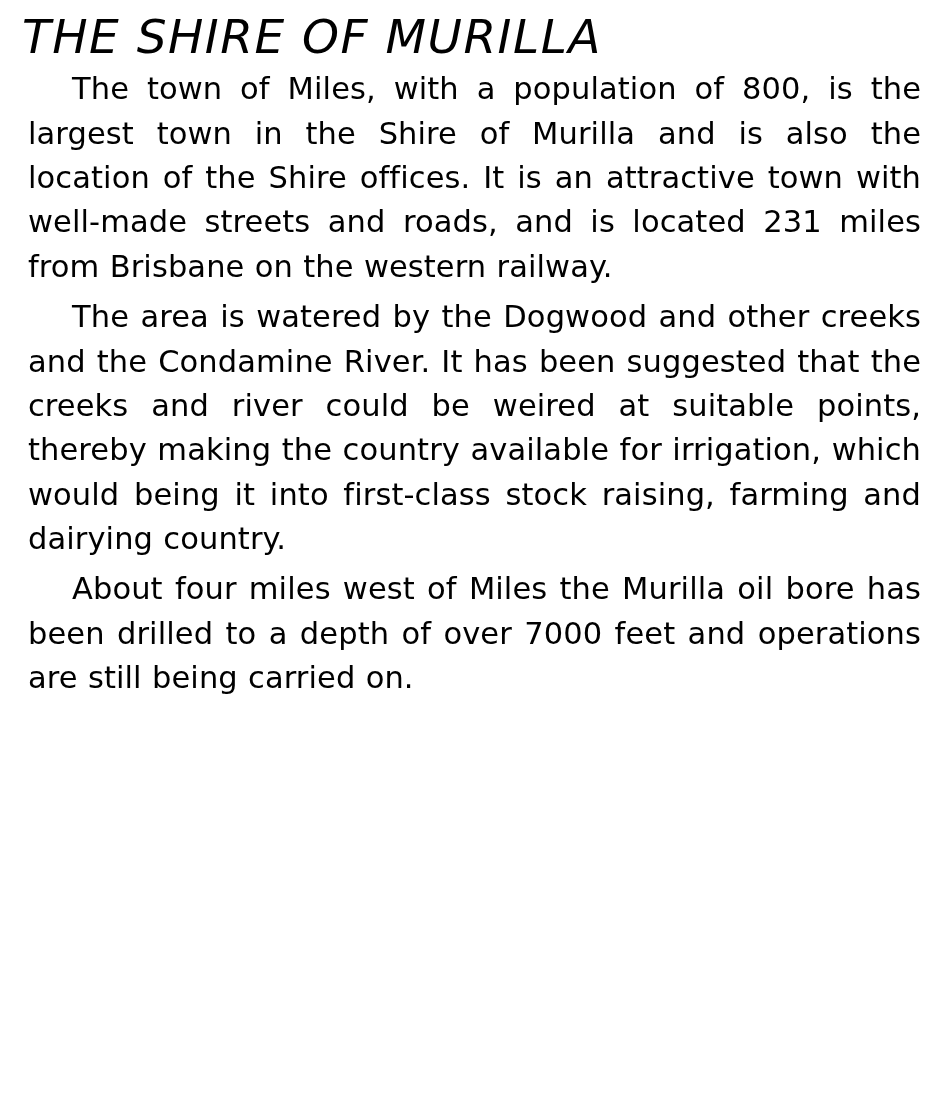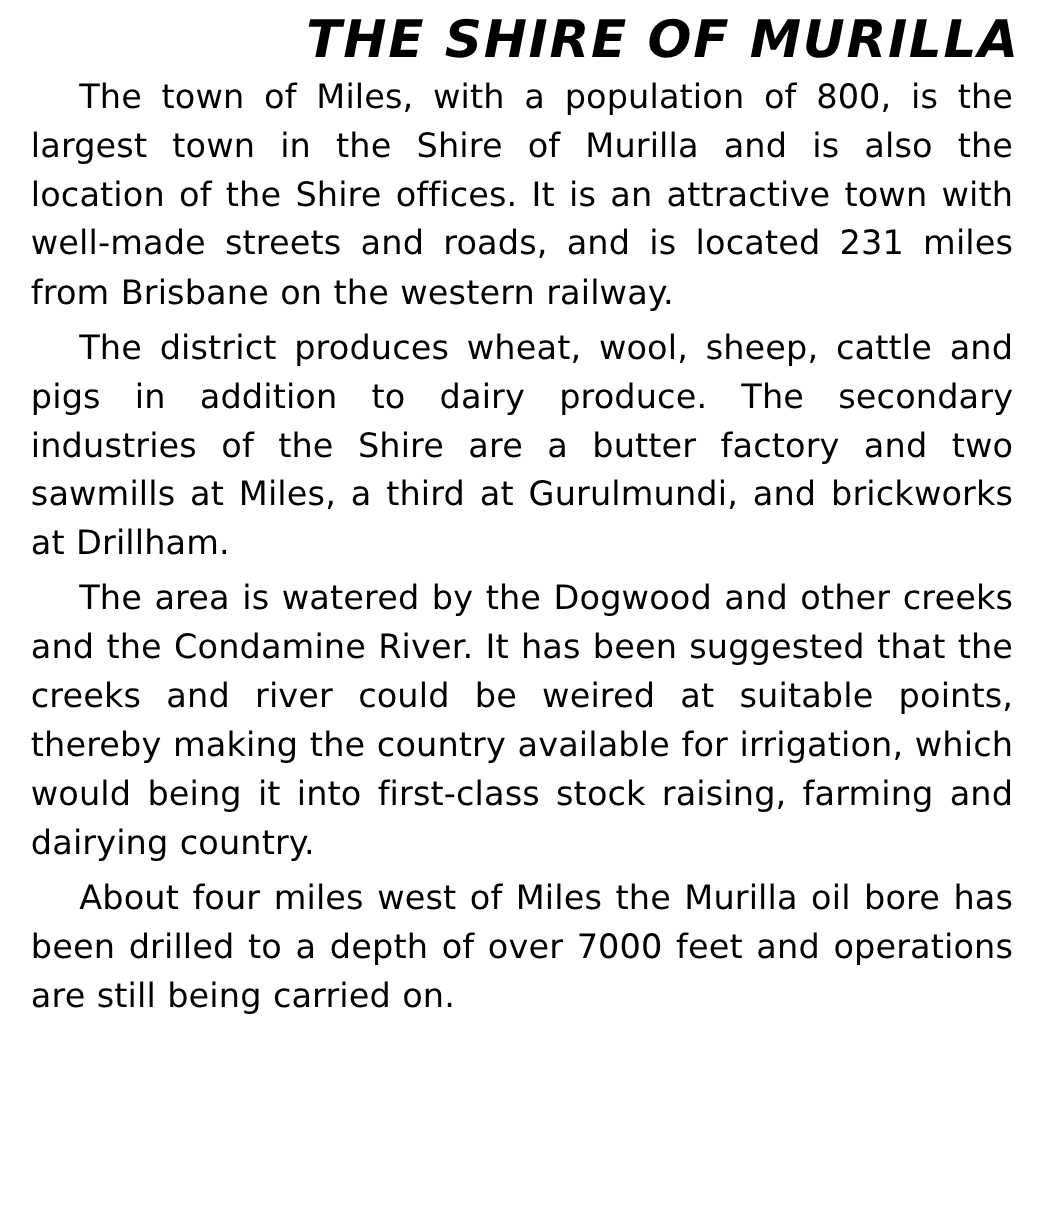--- a/index.html
+++ b/index.html
@@ -17,24 +17,24 @@
   .page {
     width: 947px;
     height: 1100px;
     box-sizing: border-box;
     padding: 8px 20px 0 22px;
     background: #ffffff;
   }
   .doc-title {
     font-family: "DejaVu Sans", sans-serif;
     font-style: italic;
-    font-weight: 700;
+    font-weight: 400;
     font-size: 47px;
     letter-spacing: 1.5px;
-    text-align: right;
+    text-align: left;
     margin: 4px 0 6px 0;
     line-height: 1.05;
     white-space: nowrap;
   }
   .body-text p {
     font-family: "DejaVu Sans", sans-serif;
     font-size: 30.5px;
     line-height: 1.455;
     text-align: justify;
     text-justify: inter-word;
@@ -47,17 +47,16 @@
     text-align-last: left;
   }
 </style>
 </head>
 <body>
 
 <div class="page">
   <h1 class="doc-title">THE SHIRE OF MURILLA</h1>
   <div class="body-text">
     <p>The town of Miles, with a population of 800, is the largest town in the Shire of Murilla and is also the location of the Shire offices. It is an attractive town with well-made streets and roads, and is located 231 miles from Brisbane on the western railway.</p>
-    <p>The district produces wheat, wool, sheep, cattle and pigs in addition to dairy produce. The secondary industries of the Shire are a butter factory and two sawmills at Miles, a third at Gurulmundi, and brickworks at Drillham.</p>
     <p>The area is watered by the Dogwood and other creeks and the Condamine River. It has been suggested that the creeks and river could be weired at suitable points, thereby making the country available for irrigation, which would being it into first-class stock raising, farming and dairying country.</p>
     <p>About four miles west of Miles the Murilla oil bore has been drilled to a depth of over 7000 feet and operations are still being carried on.</p>
   </div>
 </div>
 
 </body></html>

